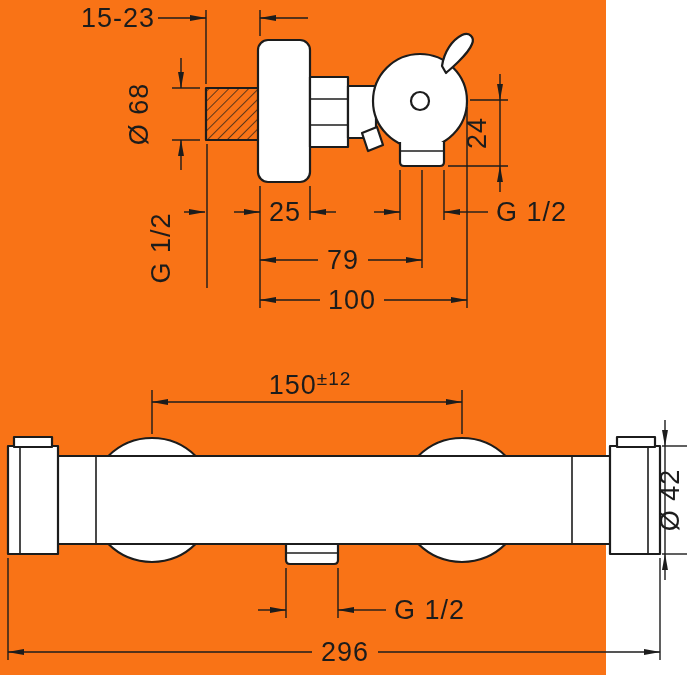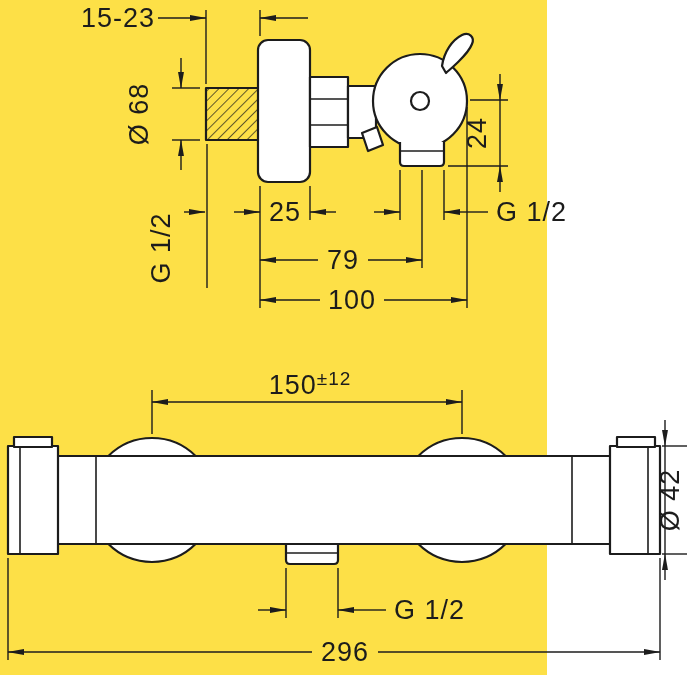--- a/index.html
+++ b/index.html
@@ -1,16 +1,16 @@
 <!DOCTYPE html>
 <html><head>
 <meta charset="utf-8">
 <style>
   html,body{margin:0;padding:0;background:#ffffff;}
-  .stage{width:547px;height:675px;background:#fde047;position:relative;}
+  .stage{width:606px;height:675px;background:#f97316;position:relative;}
   svg{display:block;}
   .p  { stroke:#1c1c1c; stroke-width:2.2; stroke-linejoin:round; }
   .ps { stroke:#1c1c1c; stroke-width:2.2; fill:none; stroke-linejoin:round; }
   .pl { stroke:#1c1c1c; stroke-width:1.6; fill:none; }
   .d  { stroke:#1c1c1c; stroke-width:1.4; fill:none; }
   text.dim{ font:27px "Liberation Sans", sans-serif; fill:#1c1c1c; letter-spacing:1px; }
 </style>
 </head>
 <body>
 

